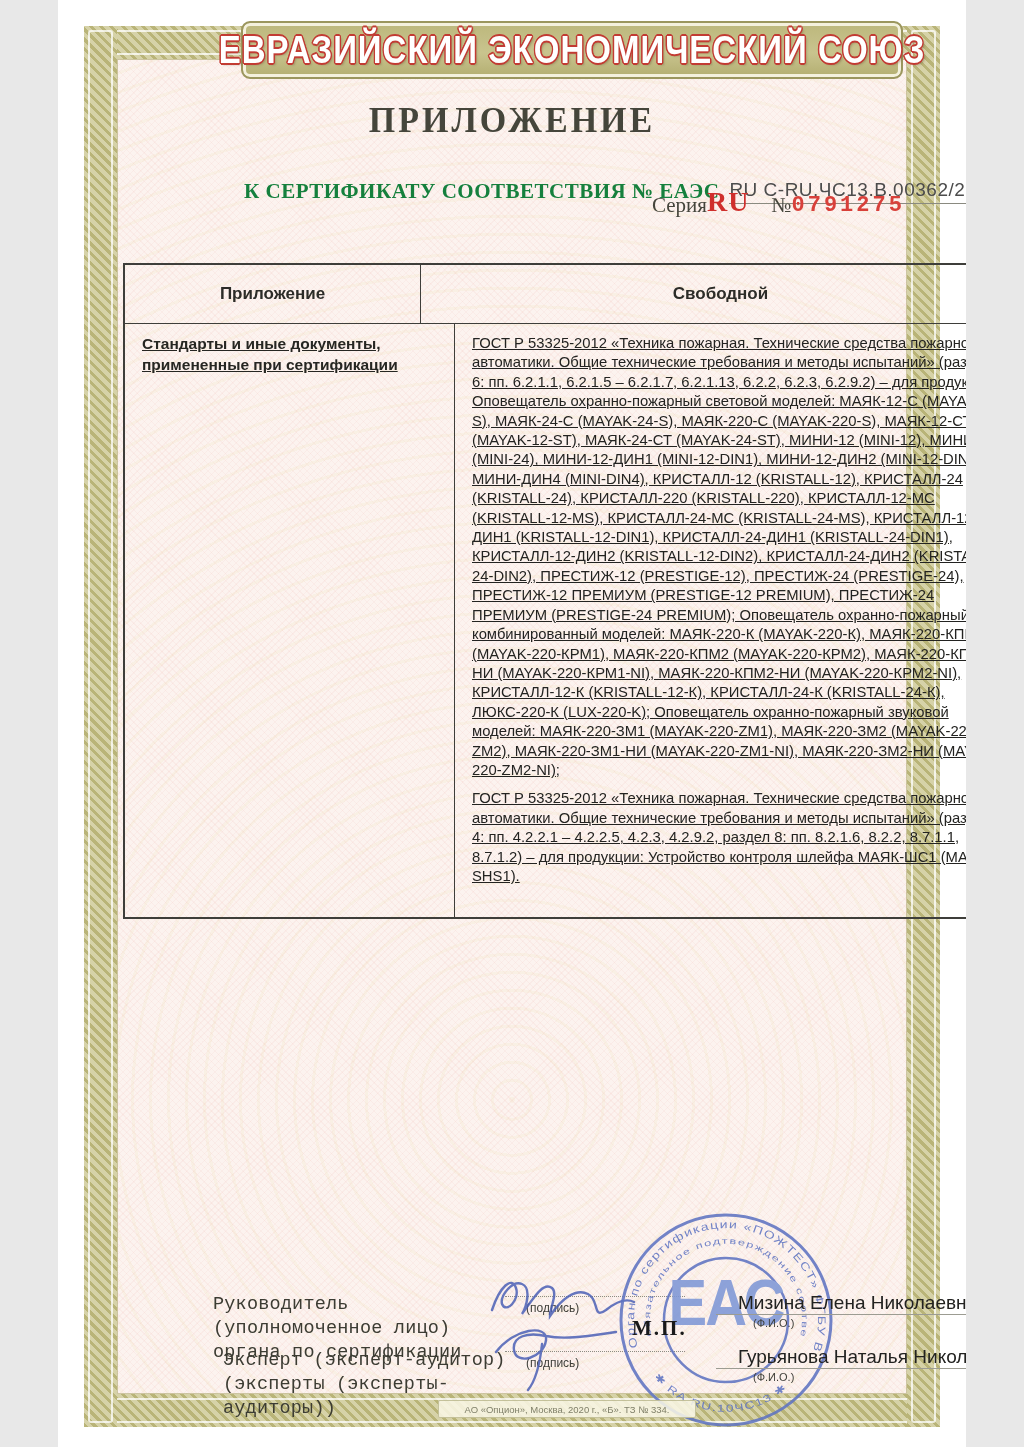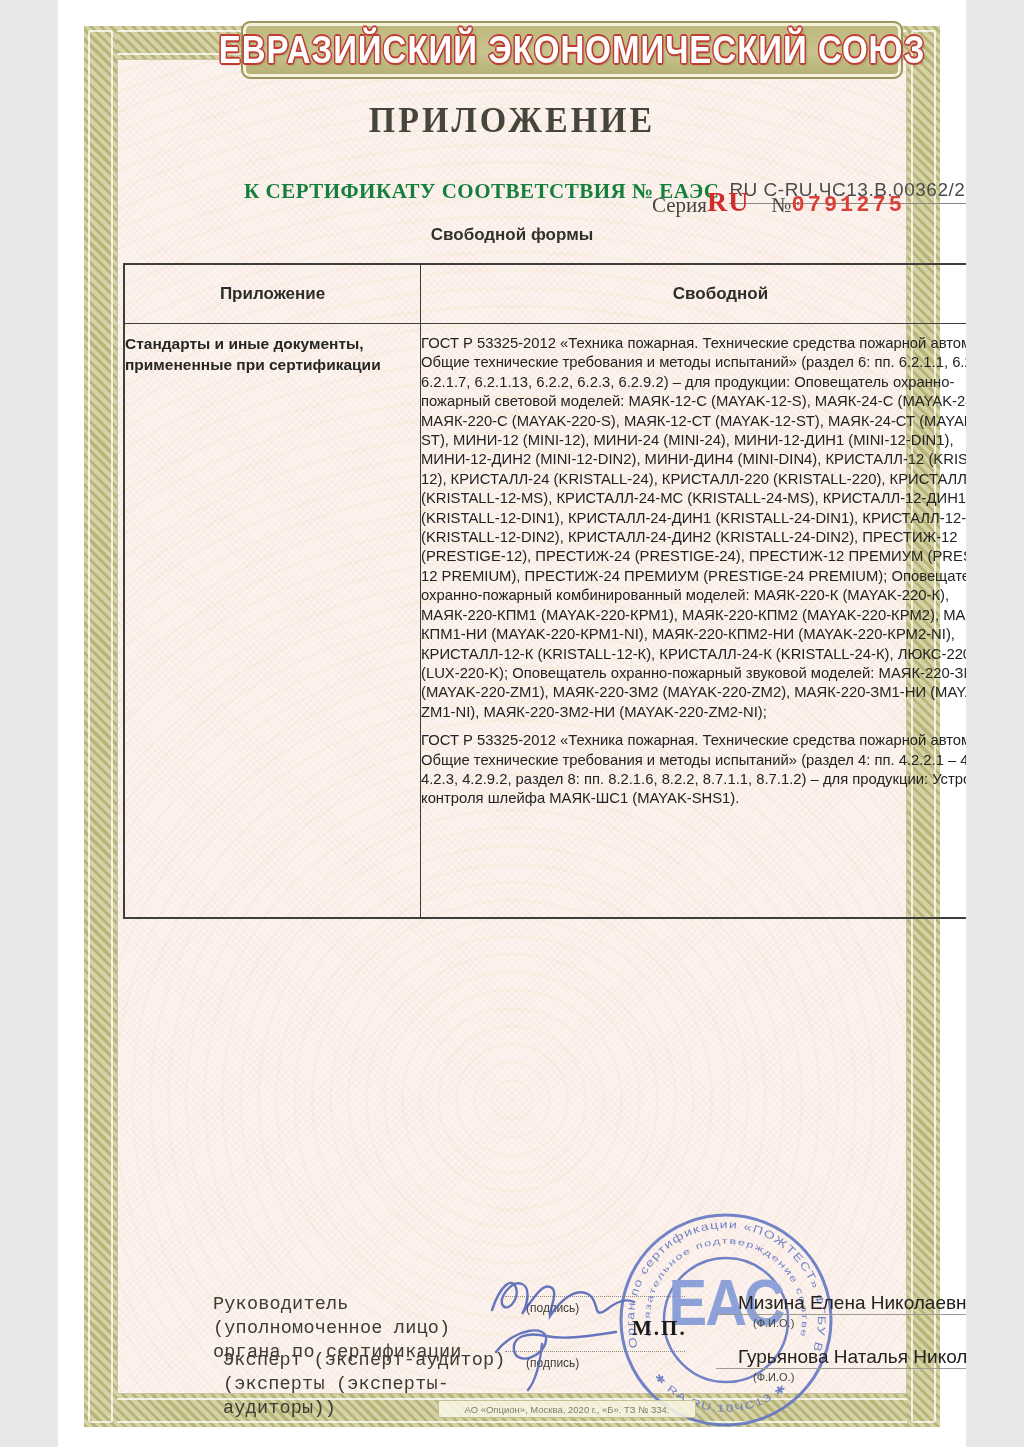--- a/index.html
+++ b/index.html
@@ -63,21 +63,21 @@
   .apx-table{
     position:absolute;left:65px;top:263px;width:895px;height:652px;
     border:2px solid #3e3e3a;display:flex;flex-direction:column;
   }
   .t-head{display:flex;height:58px;border-bottom:1.5px solid #3e3e3a;flex:0 0 auto;}
   .t-body{display:flex;flex:1 1 auto;}
   .col-a{width:295px;border-right:1px solid #3e3e3a;flex:0 0 auto;}
   .col-b{flex:1 1 auto;}
   .t-head .col-a,.t-head .col-b{display:flex;align-items:center;justify-content:center;
     font-weight:bold;font-size:17px;color:#2c2c28;}
-  .cell{padding:10px 0;}
+  .cell{padding:10px 17px;text-decoration:underline;}
   .cell-appendix{font-weight:bold;font-size:15.5px;line-height:1.35;color:#262622;}
   .cell-desc{font-size:14.8px;line-height:19.4px;color:#232321;}
   .cell-desc p{margin:0 0 9px 0;}
   .cell-desc p:last-child{margin-bottom:0;}
   
   .role{position:absolute;font-family:Liberation Mono, monospace;font-size:18.5px;color:#3c3c33;line-height:1.3;letter-spacing:.2px;}
   .role-head{left:155px;top:1293px;width:310px;}
   .role-expert{left:165px;top:1349px;width:330px;}
   .sig-line{position:absolute;border-bottom:1.2px dotted #8d8d83;}
   .sig-line.s1{left:447px;top:1296px;width:180px;}
@@ -134,21 +134,20 @@
     <span class="cert-number">RU C-RU.ЧС13.В.00362/21</span>
   </div>
 
   <div class="series-row">
     <span class="series-label">Серия</span>
     <span class="series-value">RU</span>
     <span class="num-sign">№</span>
     <span class="blank-number">0791275</span>
   </div>
 
-  <div class="form-type">Свободной формы</div>
 
   <div class="apx-table">
     <div class="t-head">
       <div class="col-a">Приложение</div>
       <div class="col-b">Свободной</div>
     </div>
     <div class="t-body">
       <div class="col-a cell cell-appendix">Стандарты и иные документы, примененные при сертификации</div>
       <div class="col-b cell cell-desc">
         <p>ГОСТ Р 53325-2012 «Техника пожарная. Технические средства пожарной автоматики. Общие технические требования и методы испытаний» (раздел 6: пп. 6.2.1.1, 6.2.1.5 – 6.2.1.7, 6.2.1.13, 6.2.2, 6.2.3, 6.2.9.2) – для продукции: Оповещатель охранно-пожарный световой моделей: МАЯК-12-С (MAYAK-12-S), МАЯК-24-С (MAYAK-24-S), МАЯК-220-С (MAYAK-220-S), МАЯК-12-СТ (MAYAK-12-ST), МАЯК-24-СТ (MAYAK-24-ST), МИНИ-12 (MINI-12), МИНИ-24 (MINI-24), МИНИ-12-ДИН1 (MINI-12-DIN1), МИНИ-12-ДИН2 (MINI-12-DIN2), МИНИ-ДИН4 (MINI-DIN4), КРИСТАЛЛ-12 (KRISTALL-12), КРИСТАЛЛ-24 (KRISTALL-24), КРИСТАЛЛ-220 (KRISTALL-220), КРИСТАЛЛ-12-МС (KRISTALL-12-MS), КРИСТАЛЛ-24-МС (KRISTALL-24-MS), КРИСТАЛЛ-12-ДИН1 (KRISTALL-12-DIN1), КРИСТАЛЛ-24-ДИН1 (KRISTALL-24-DIN1), КРИСТАЛЛ-12-ДИН2 (KRISTALL-12-DIN2), КРИСТАЛЛ-24-ДИН2 (KRISTALL-24-DIN2), ПРЕСТИЖ-12 (PRESTIGE-12), ПРЕСТИЖ-24 (PRESTIGE-24), ПРЕСТИЖ-12 ПРЕМИУМ (PRESTIGE-12 PREMIUM), ПРЕСТИЖ-24 ПРЕМИУМ (PRESTIGE-24 PREMIUM); Оповещатель охранно-пожарный комбинированный моделей: МАЯК-220-К (MAYAK-220-К), МАЯК-220-КПМ1 (MAYAK-220-КРМ1), МАЯК-220-КПМ2 (MAYAK-220-КРМ2), МАЯК-220-КПМ1-НИ (MAYAK-220-КРМ1-NI), МАЯК-220-КПМ2-НИ (MAYAK-220-КРМ2-NI), КРИСТАЛЛ-12-К (KRISTALL-12-К), КРИСТАЛЛ-24-К (KRISTALL-24-К), ЛЮКС-220-К (LUX-220-K); Оповещатель охранно-пожарный звуковой моделей: МАЯК-220-ЗМ1 (MAYAK-220-ZM1), МАЯК-220-ЗМ2 (MAYAK-220-ZM2), МАЯК-220-ЗМ1-НИ (MAYAK-220-ZM1-NI), МАЯК-220-ЗМ2-НИ (MAYAK-220-ZM2-NI);</p>

